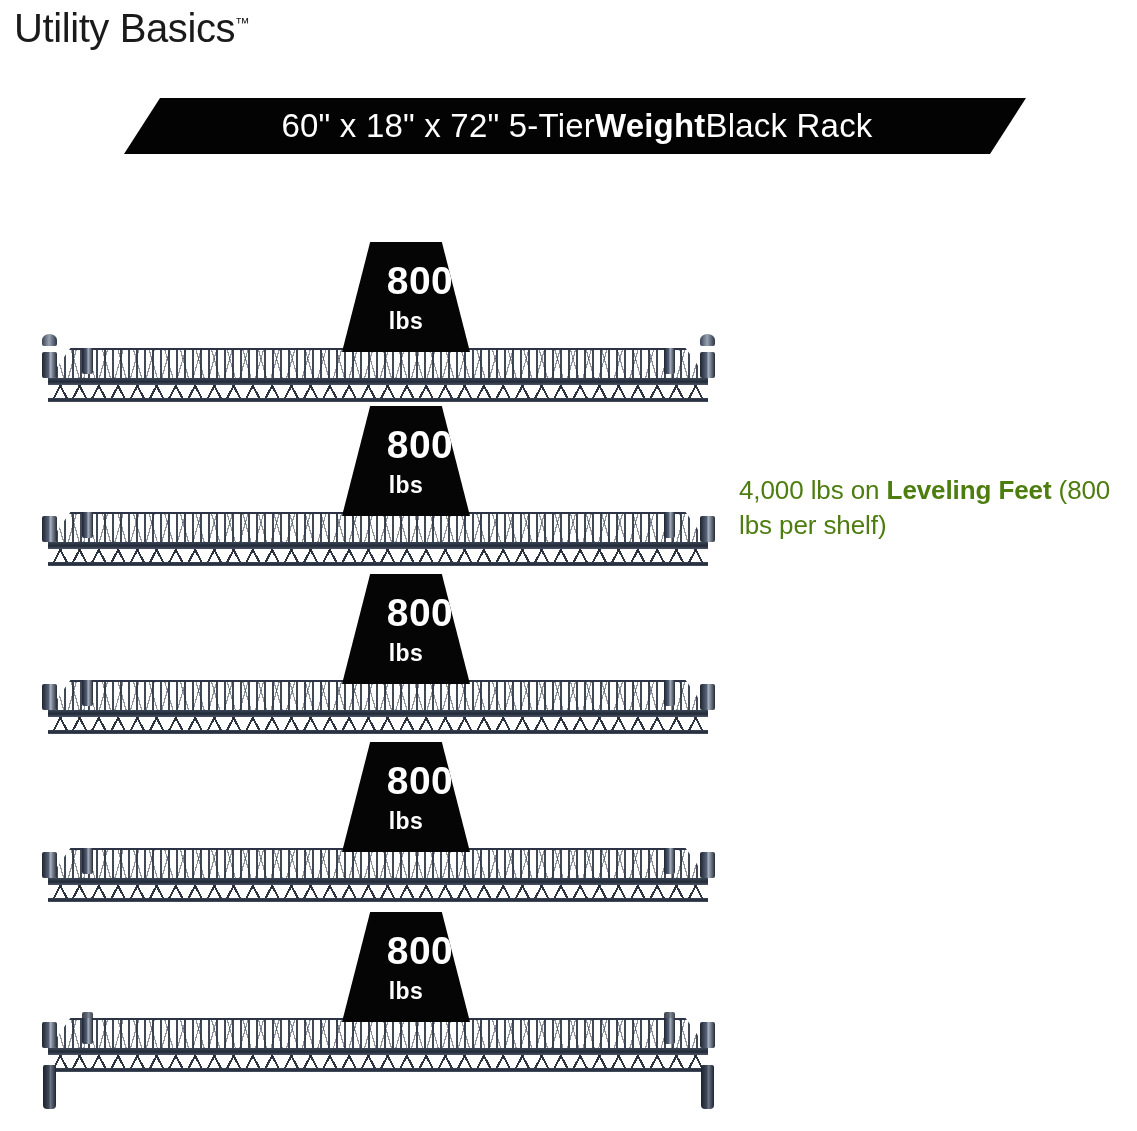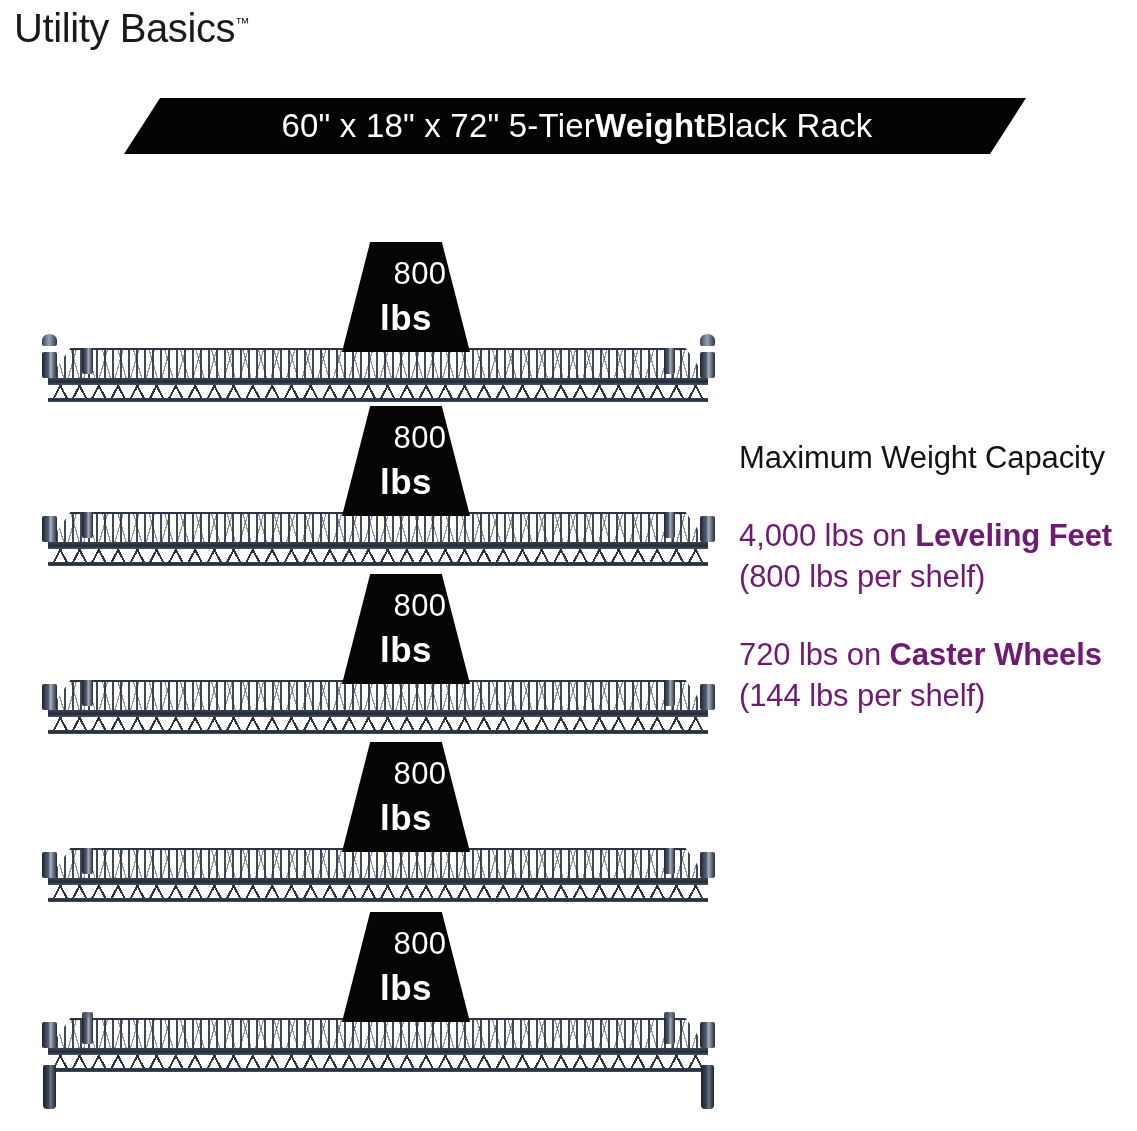--- a/index.html
+++ b/index.html
@@ -65,24 +65,24 @@
     width: 398px;
   }
   #copy-block .heading {
     font-size: 31px;
     line-height: 1.34;
     font-weight: 400;
     color: #131313;
     letter-spacing: -0.1px;
   }
   #copy-block .para {
-    font-size: 31px;
+    font-size: 26px;
     line-height: 1.34;
     font-weight: 400;
-    color: #701a75;
+    color: #4d7c0f;
     letter-spacing: -0.1px;
     margin-top: 36px;
   }
   #copy-block .para b { font-weight: 700; }
 
   
   #rack {
     position: absolute;
     left: 36px; top: 330px;
     width: 690px; height: 800px;
@@ -170,27 +170,27 @@
     background: #050505;
     clip-path: polygon(22% 0, 78% 0, 100% 100%, 0 100%);
     display: flex;
     flex-direction: column;
     align-items: center;
     justify-content: center;
     color: #ffffff;
     line-height: 1.06;
   }
   .badge .num {
-    font-size: 31px;
-    font-weight: 400;
+    font-size: 39px;
+    font-weight: 700;
     letter-spacing: 0.4px;
     margin-left: 28px;
   }
   .badge .unit {
-    font-size: 35px;
+    font-size: 23px;
     font-weight: 700;
     letter-spacing: 0.4px;
     margin-top: 8px;
   }
 </style>
 </head>
 <body>
 
 <div id="brand-logo">
   <span>Utility Basics</span><span class="tm">™</span>
@@ -199,29 +199,25 @@
 <div id="title-banner">
   <div class="banner-shape"></div>
   <div class="banner-text">
     <span>60" x 18" x 72" 5-Tier </span>
       <b>Weight</b>
       <span> Black Rack</span>
   </div>
 </div>
 
 <div id="copy-block">
-  <div class="heading">Maximum Weight Capacity</div>
 
   <div class="para">
     <span>4,000 lbs on </span><b>Leveling Feet</b><span> (800 lbs per shelf)</span>
   </div>
 
-  <div class="para">
-    <span>720 lbs on </span><b>Caster Wheels</b><span> (144 lbs per shelf)</span>
-  </div>
 </div>
 
 <div id="rack">
 
 <div class="post rear" style="left: 46px; top: 4px; width: 11px; height: 748px;"></div>
     <div class="post rear" style="left: 628px; top: 4px; width: 11px; height: 748px;"></div>
     <div class="post front" style="left: 6px; top: 10px; width: 15px; height: 766px;"></div>
     <div class="post-cap" style="left: 6px; top: 4px; width: 15px; height: 12px;"></div>
     <div class="post front" style="left: 664px; top: 10px; width: 15px; height: 766px;"></div>
     <div class="post-cap" style="left: 664px; top: 4px; width: 15px; height: 12px;"></div>

